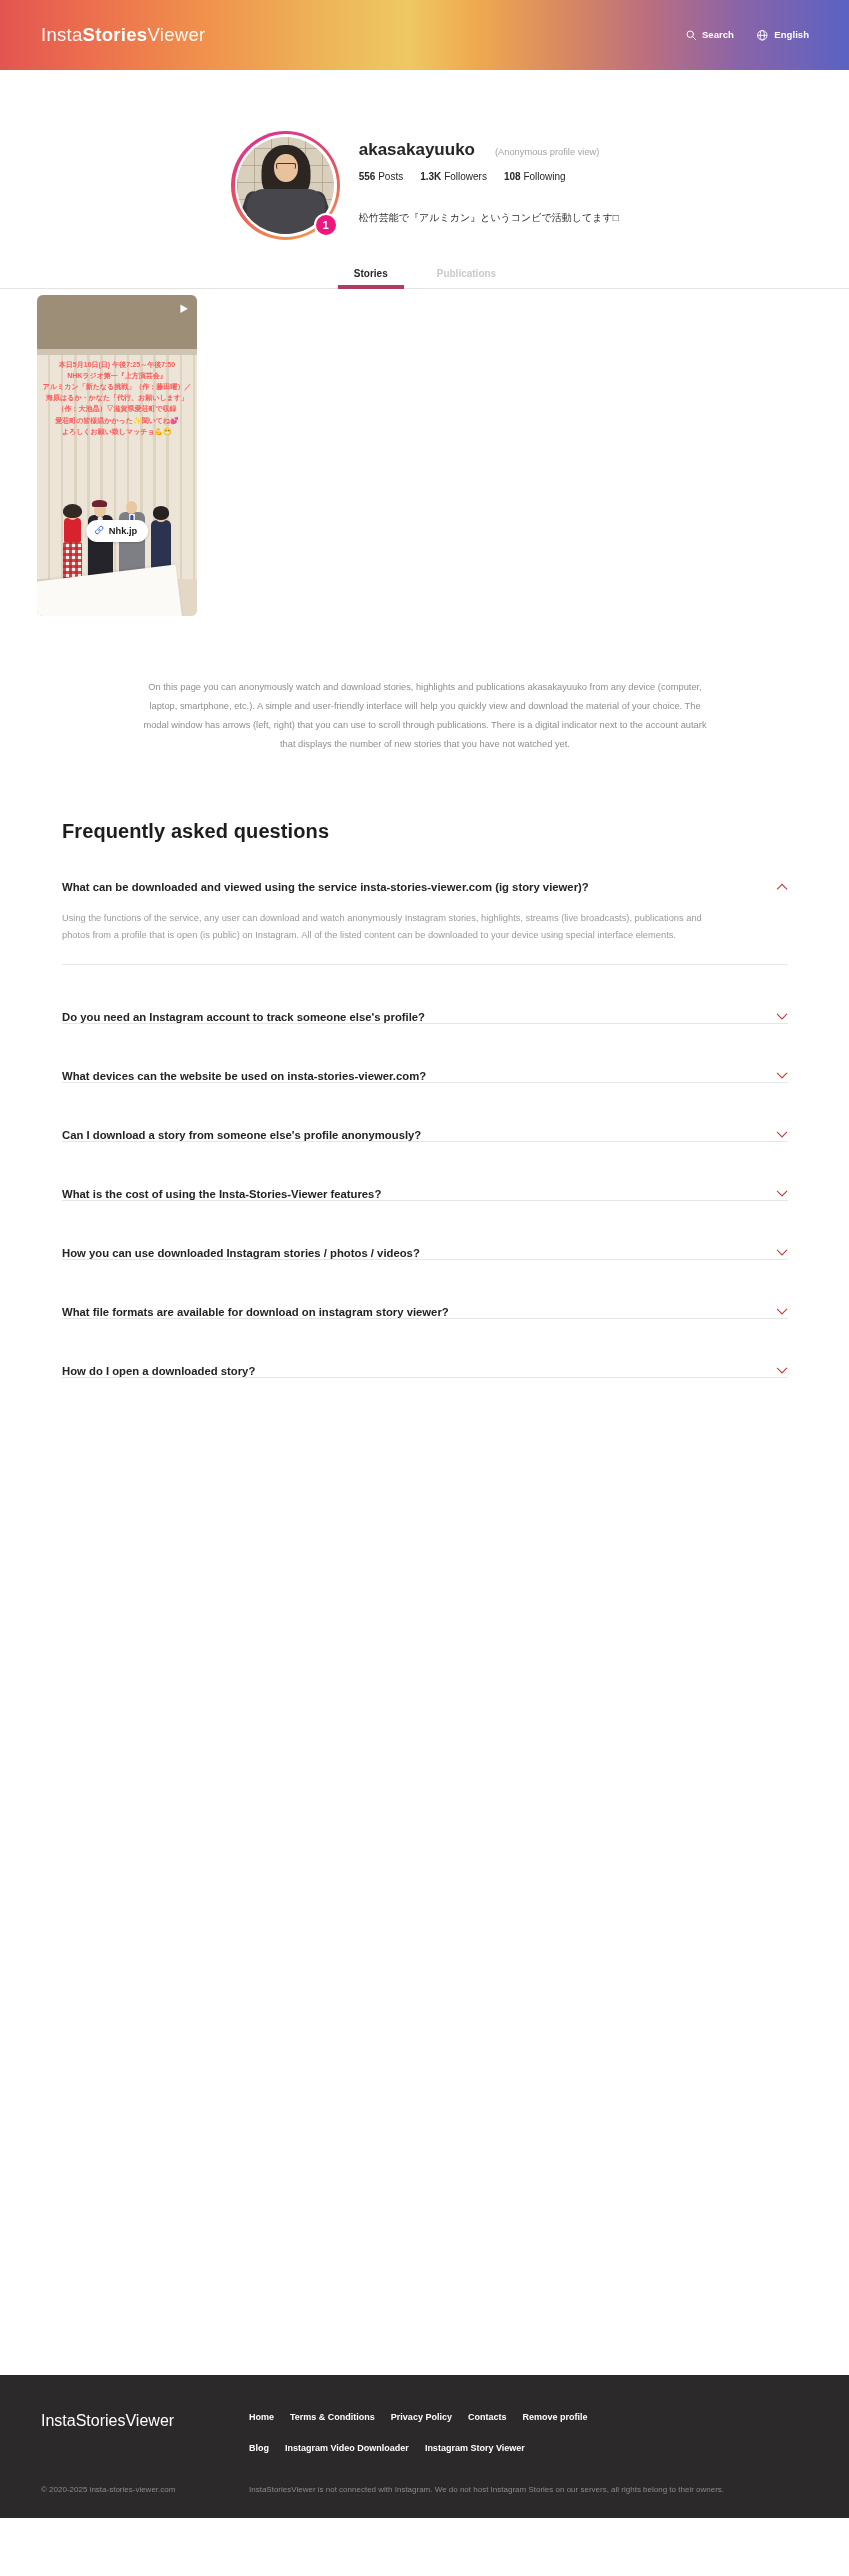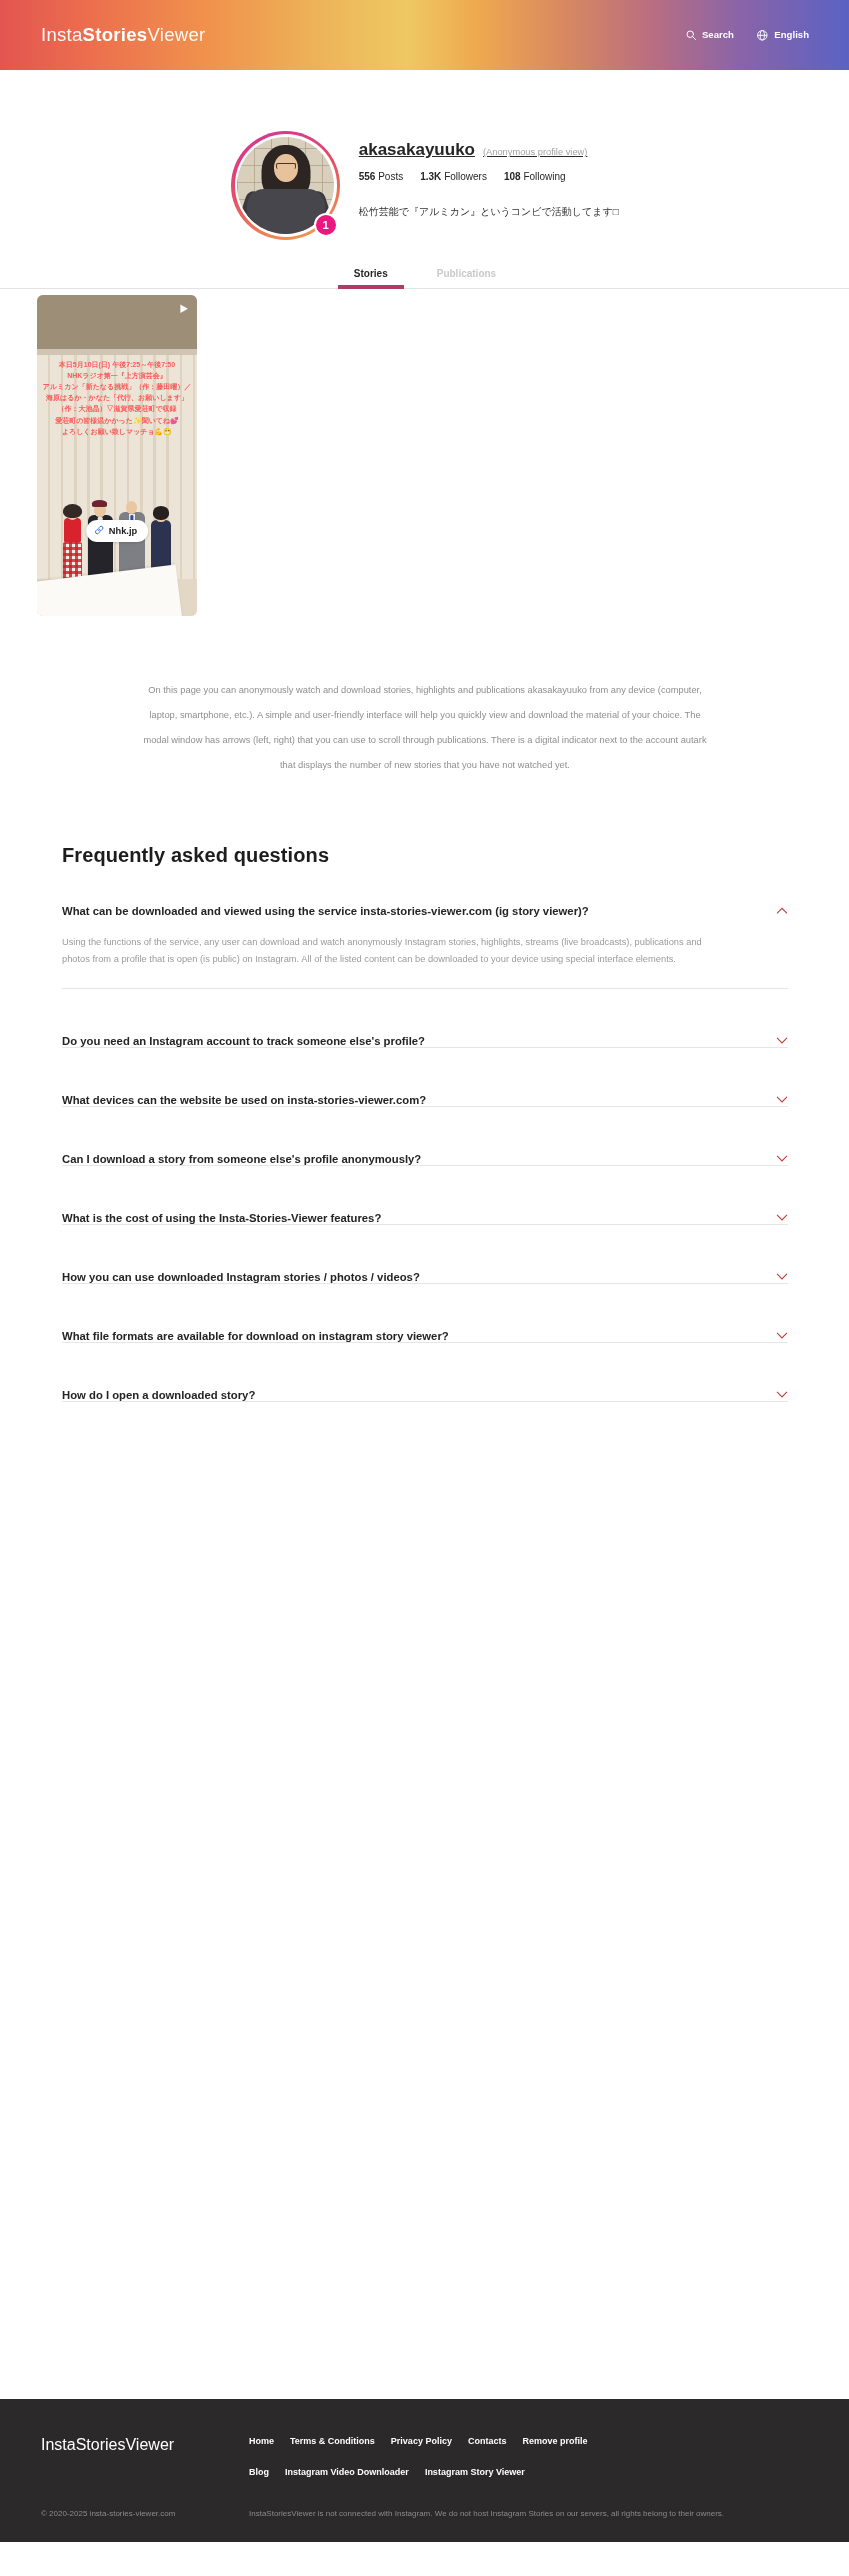--- a/index.html
+++ b/index.html
@@ -53,26 +53,26 @@
   .avatar-arm-l { left:5.3px; transform:rotate(18deg); }
   .avatar-arm-r { right:5.3px; transform:rotate(-18deg); }
   .story-badge {
     position: absolute; right: 2.6px; bottom: 2.6px;
     width: 24px; height: 24px; border-radius: 50%;
     background: #ed187f; border: 2px solid #fff;
     color:#fff; font-size: 11.3px; font-weight: 700;
     display:flex; align-items:center; justify-content:center;
   }
   .profile-info { padding-top: 9.3px; max-width: 344px; }
-  .username-row { display:flex; align-items: baseline; gap: 8px; text-decoration: underline; }
+  .username-row { display:flex; align-items: baseline; gap: 20px; }
   .username { font-size: 17px; font-weight: 700; color:#262626; }
   .anon-note { font-size: 9.3px; color:#a3a3a3; font-weight: 400; }
   .stats-row { display:flex; gap: 17px; margin-top: 10.6px; font-size: 10px; color:#262626; }
   .stat b { font-weight: 700; }
-  .bio { margin-top: 22px; font-size: 10px; color:#2f2f2f; line-height: 1.5; }
+  .bio { margin-top: 28px; font-size: 10px; color:#2f2f2f; line-height: 1.5; }
 
   
   .tabs { margin-top: 20px; display:flex; justify-content:center; gap: 17px; border-bottom: 0.7px solid #e3e3e3; }
   .tab { padding: 8px 16px 9.3px; font-size: 10px; font-weight: 700; cursor: pointer; position: relative; }
   .tab.active { color:#262626; }
   .tab.active::after { content:""; position:absolute; left:0; right:0; bottom:-0.7px; height:4px; background:#b23a67; }
   .tab.inactive { color:#c9c9c9; }
 
   
   .stories-grid { padding: 5.3px 37px 0; }
@@ -116,21 +116,21 @@
     position: absolute; bottom: 74px; left: 50%; transform: translateX(-50%); z-index: 5;
     background: #fff; border-radius: 12.6px; padding: 4.6px 10.6px 4.6px 8px;
     display: flex; align-items: center; gap: 4.6px;
     font-size: 9.3px; font-weight: 600; color: #1c1c1e;
     box-shadow: 0 0.7px 2.6px rgba(0,0,0,.18);
   }
 
   
   .page-description {
     width: 573px; margin: 62px auto 0; text-align: center;
-    font-size: 9.3px; color: #8f8f8f; line-height: 25px;
+    font-size: 9.3px; color: #8f8f8f; line-height: 19px;
   }
 
   
   .faq { margin-top: 66px; padding: 0 62px; }
   .faq-title { font-size: 20px; font-weight: 800; color: #1d1d1d; letter-spacing:0.1px; }
   .faq-item { border-bottom: 0.7px solid #e6e6e6; cursor: pointer; }
   .faq-item.collapsed { height: 59px; display: flex; align-items: flex-end; justify-content: space-between; }
   .faq-item.expanded { padding: 38px 0 20px; }
   .faq-q-row { display: flex; align-items: center; justify-content: space-between; }
   .faq-q { font-size: 11.3px; font-weight: 700; color: #242424; }

